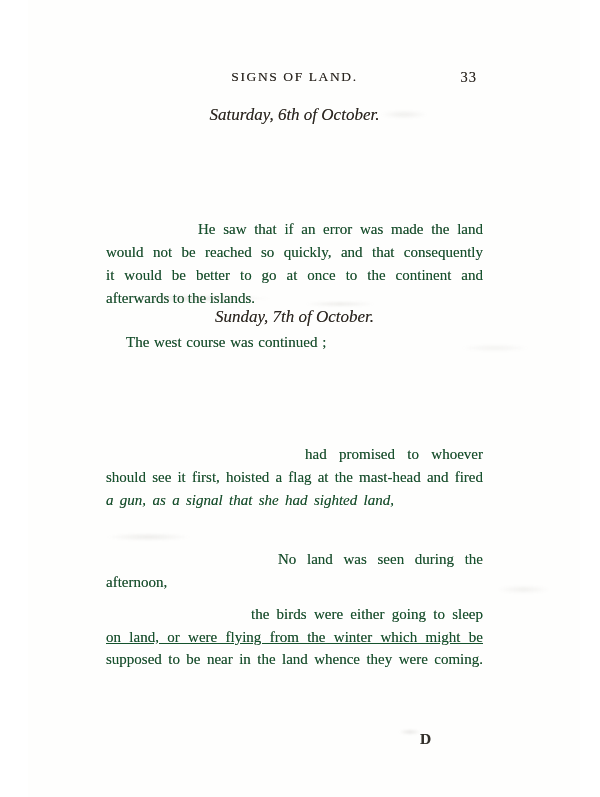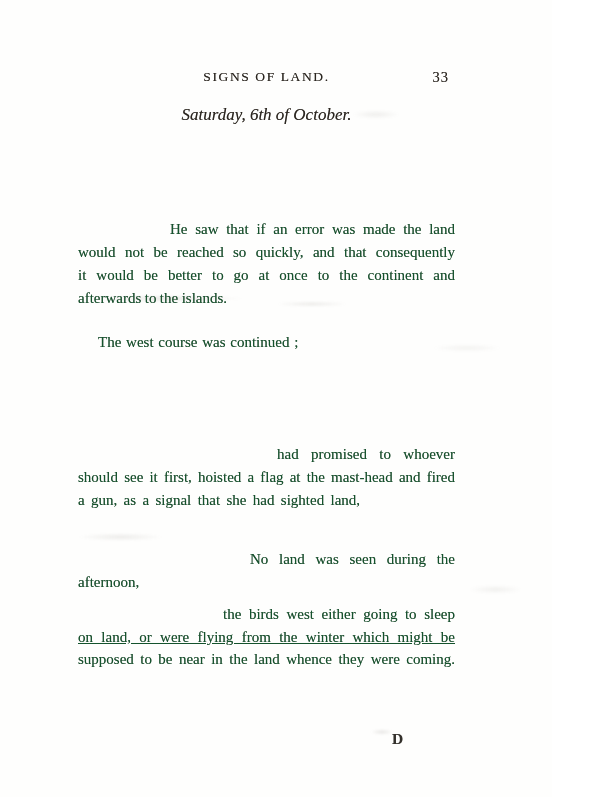--- a/index.html
+++ b/index.html
@@ -3,37 +3,38 @@
 <meta charset="utf-8">
 <style>
   html, body { margin: 0; padding: 0; }
   .page {
     position: relative;
     width: 552px;
     height: 797px;
     background: #fefefd;
     font-family: "Liberation Serif", "DejaVu Serif", serif;
     overflow: hidden;
+    margin-left: 28px;
   }
   .line {
     position: absolute;
     left: 78px;
     width: 377px;
     font-size: 15px;
     line-height: 23px;
     color: #14532d;
     text-shadow: 0 0 0.6px rgba(43,38,32,0.55);
     word-spacing: -0.3px;
     white-space: normal;
   }
   .jl {             
     text-align: justify;
     text-align-last: justify;
   }
-  .ws-wide { word-spacing: 2.6px; }
+  .ws-wide { word-spacing: 2.6px; font-style: italic; }
   .heading {
     position: absolute;
     left: 78px;
     width: 377px;
     text-align: center;
     font-style: italic;
     font-size: 17px;
     line-height: 21px;
     color: #2b2620;
     text-shadow: 0 0 0.6px rgba(43,38,32,0.5);
@@ -89,31 +90,32 @@
     <span class="page-number">33</span>
   </div>
 
   <div class="heading" style="top:104px;">Saturday, 6th of October.</div>
 
   <div class="line jl" style="top:218px; padding-left:92px; width:285px;">He saw that if an error was made the land</div>
   <div class="line jl" style="top:241px;">would not be reached so quickly, and that consequently</div>
   <div class="line jl" style="top:264px;">it would be better to go at once to the continent and</div>
   <div class="line" style="top:287px;">afterwards to the islands.</div>
 
+  <div class="heading" style="top:306px;">Sunday, 7th of October.</div>
 
   <div class="line jl" style="top:443px; padding-left:199px; width:178px;">had promised to whoever</div>
 
   <div class="line" style="top:331px; padding-left:20px; word-spacing:1px;">The west course was continued ;</div>
   <div class="line jl" style="top:466px;">should see it first, hoisted a flag at the mast-head and fired</div>
   <div class="line ws-wide" style="top:489px;">a gun, as a signal that she had sighted land,</div>
 
   <div class="line jl" style="top:548px; padding-left:172px; width:205px;">No land was seen during the</div>
   <div class="line" style="top:571px;">afternoon,</div>
 
-  <div class="line jl" style="top:603px; padding-left:145px; width:232px;">the birds west either going to sleep</div>
+  <div class="line jl" style="top:603px; padding-left:145px; width:232px;">the birds were either going to sleep</div>
   <div class="line jl" style="top:626px;text-decoration:underline;">on land, or were flying from the winter which might be</div>
   <div class="line jl" style="top:648px;">supposed to be near in the land whence they were coming.</div>
 
   <div class="signature">D</div>
 
   <div class="smudge" style="top:295px; left:86px;  width:160px; height:7px; background:radial-gradient(ellipse at center, rgba(110,104,95,0.14), rgba(110,104,95,0) 70%);"></div>
   <div class="smudge" style="top:301px; left:276px; width:72px;  height:6px; background:radial-gradient(ellipse at center, rgba(110,104,95,0.12), rgba(110,104,95,0) 70%);"></div>
   <div class="smudge" style="top:110px; left:352px; width:48px;  height:9px; background:radial-gradient(ellipse at center, rgba(110,104,95,0.10), rgba(110,104,95,0) 70%);"></div>
   <div class="smudge" style="top:533px; left:78px;  width:85px;  height:8px; background:radial-gradient(ellipse at center, rgba(110,104,95,0.12), rgba(110,104,95,0) 70%);"></div>
   <div class="smudge" style="top:585px; left:468px; width:55px;  height:9px; background:radial-gradient(ellipse at center, rgba(110,104,95,0.09), rgba(110,104,95,0) 70%);"></div>

